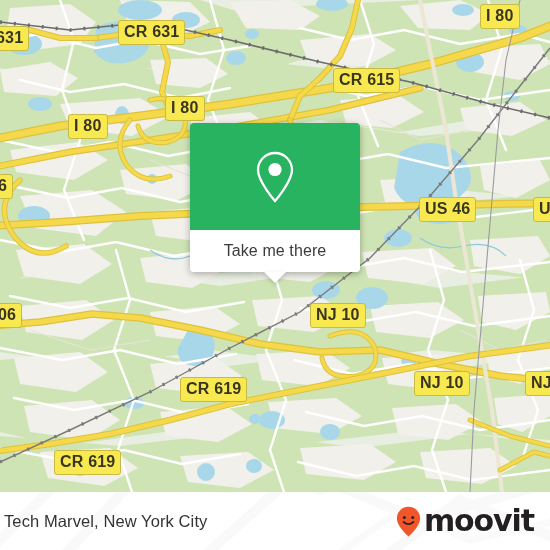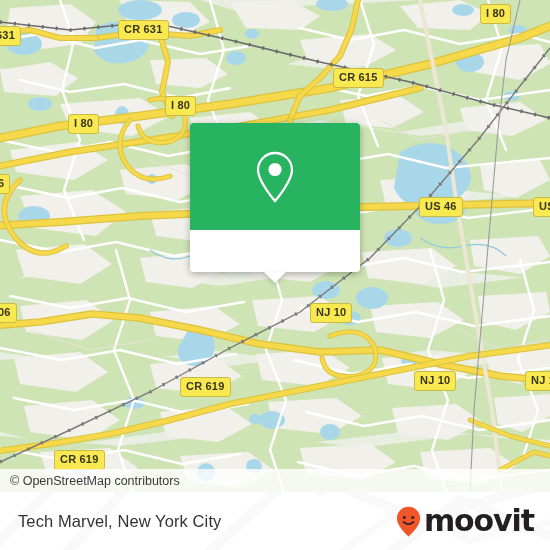--- a/index.html
+++ b/index.html
@@ -36,21 +36,21 @@
     height: 492px;
   }
 
   
   .shield {
     position: absolute;
     background: #f7e94f;
     border: 1.5px solid #c9b945;
     border-radius: 3px;
     color: #3a3520;
-    font-size: 11px;
+    font-size: 16px;
     font-weight: bold;
     line-height: 1;
     padding: 3px 5px 4px 5px;
     white-space: nowrap;
     letter-spacing: 0.2px;
     font-family: "Liberation Sans", sans-serif;
     box-sizing: border-box;
   }
 
   
@@ -150,21 +150,21 @@
     filter: saturate(0.25);
   }
 
   .footer-inner {
     position: relative;
     width: 550px;
     height: 58px;
     display: flex;
     align-items: center;
     justify-content: space-between;
-    padding: 0 16px 0 18px;
+    padding: 0 16px 0 4px;
     box-sizing: border-box;
   }
 
   .footer-title {
     color: #343434;
     font-size: 16.5px;
     font-family: "Liberation Sans", sans-serif;
     letter-spacing: 0.1px;
   }
 
@@ -410,27 +410,25 @@
       </div>
 
     <div class="poi-card">
       <div class="poi-card-head">
         <svg class="poi-pin-icon" viewBox="0 0 40 52">
           <path d="M20 2 C10.6 2 3 9.6 3 19 C3 30.5 20 50 20 50 C20 50 37 30.5 37 19 C37 9.6 29.4 2 20 2 Z" fill="none" stroke="#ffffff" stroke-width="2.3"></path>
           <circle cx="20" cy="18.5" r="6.6" fill="#ffffff"></circle>
         </svg>
       </div>
       <div class="poi-card-foot">
+        <span class="poi-card-label">Take me there</span>
         <div class="poi-card-tail"></div>
       </div>
     </div>
 
-    <div class="attribution-bar">
-      <span class="attribution-text">© OpenStreetMap contributors</span>
-    </div>
   </div>
 
   <div class="footer">
     <svg class="footer-bg" viewBox="0 0 550 550" preserveAspectRatio="none">
       <rect x="0" y="0" width="550" height="550" fill="#ffffff"></rect>
       <g stroke="#c9c9c9" stroke-width="10" fill="none">
         <path d="M-20,560 L120,420 L260,470 L400,400 L560,470"></path>
         <path d="M60,560 L180,430 L320,490 L460,420 L560,450"></path>
         <path d="M200,560 L300,470 L420,520 L560,480"></path>
         <path d="M380,560 L460,500 L560,540"></path>

